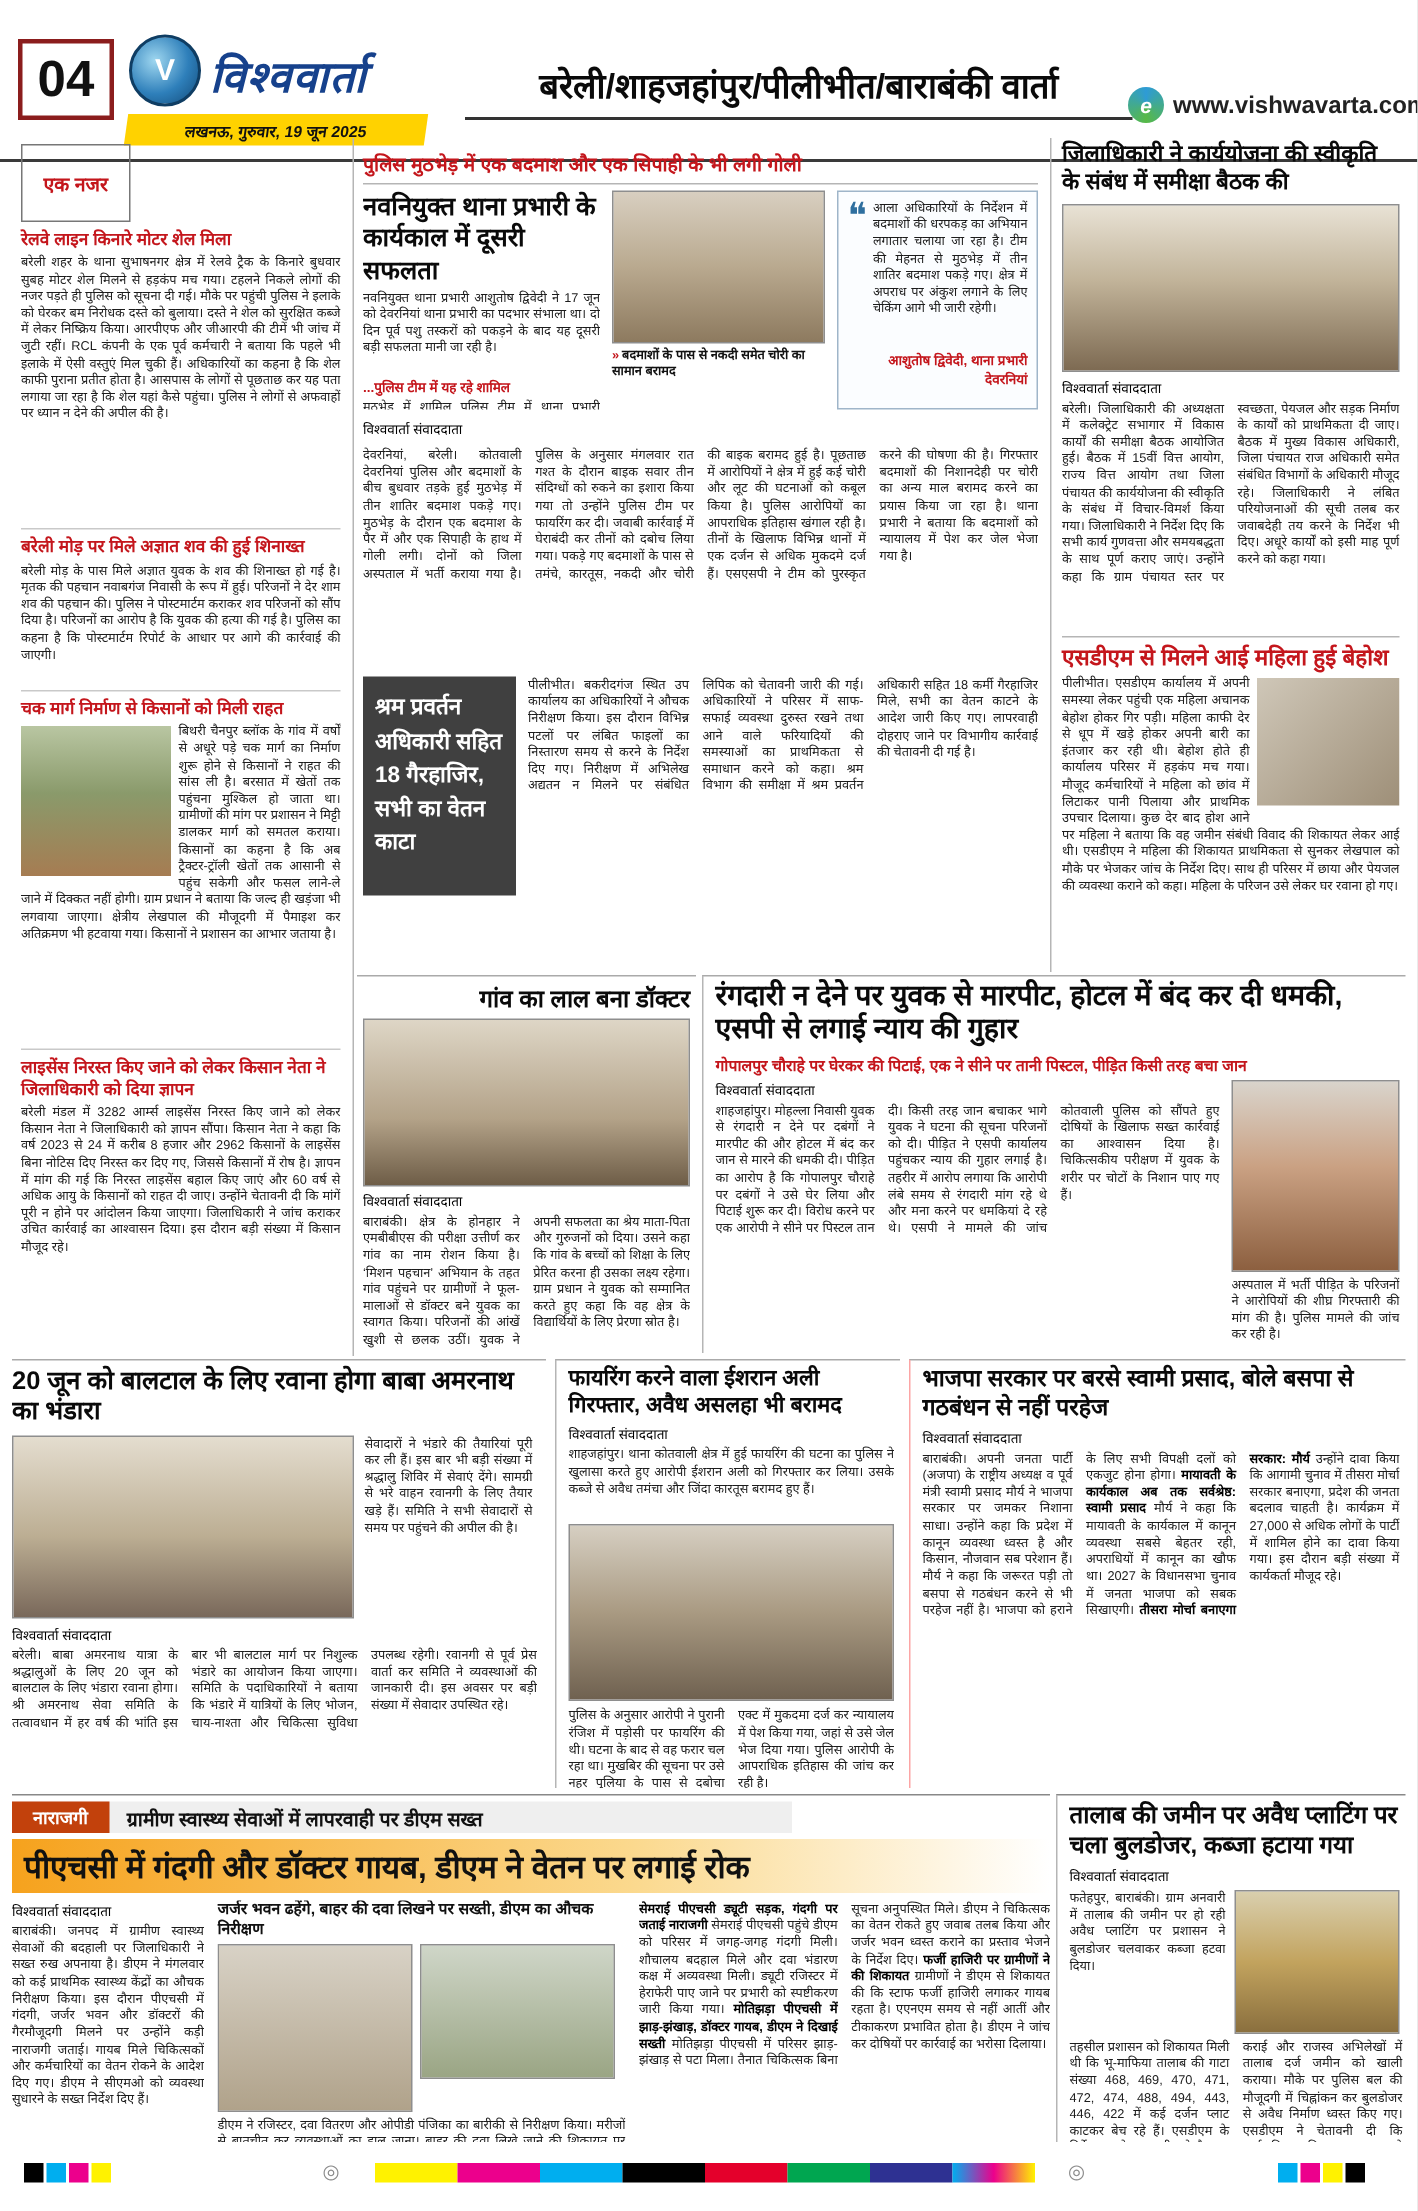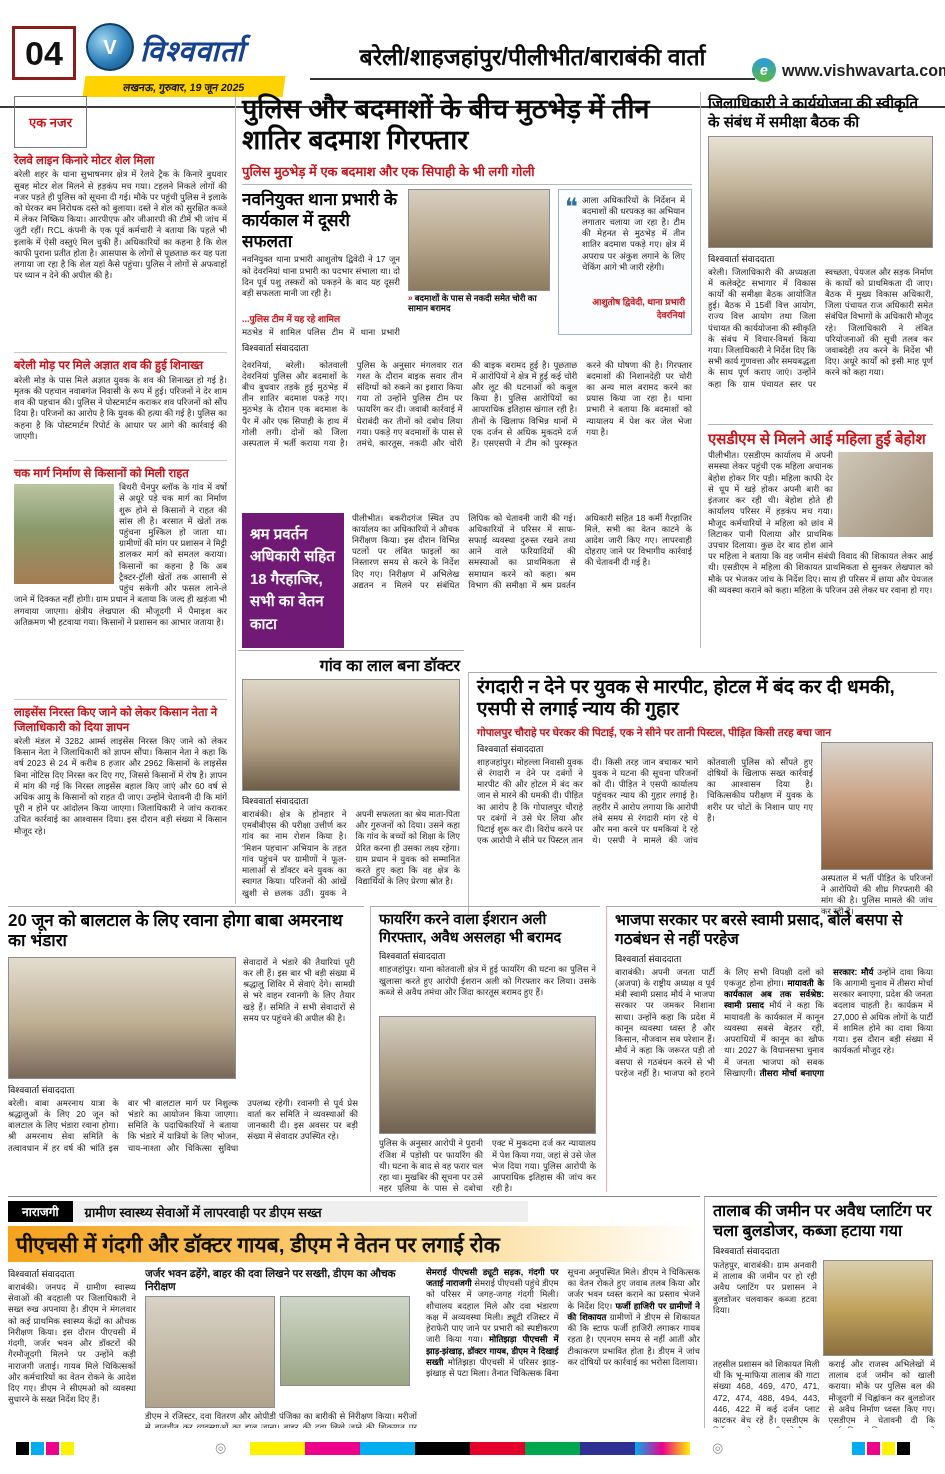--- a/index.html
+++ b/index.html
@@ -39,51 +39,51 @@
   .bullet{font-size:9px;font-weight:bold;color:#c4161c;margin:2px 0}
   .boxB{width:142px;display:flex;flex-direction:column}
   .kotwali{height:102px;background:linear-gradient(180deg,#d8cfc0,#b9a98f 50%,#8d7a5f)}
   .cap{font-size:8.5px;font-weight:bold;line-height:1.25;margin-top:2px}
   .cap .mk{color:#c4161c;font-weight:bold;margin-right:2px}
   .quotebox{flex:1;border:1px solid #9fb5c9;background:#fbfdff;padding:5px 6px;overflow:hidden;position:relative}
   .qmark{color:#2f6f9f;font-size:24px;line-height:1;float:left;margin-right:4px}
   .qattr{font-size:9px;font-weight:bold;color:#c4161c;text-align:right;margin-top:4px}
   .mainbody{height:158px;margin-top:6px}
   .btmrow{display:flex;gap:8px;height:146px;margin-top:7px}
-  .redbox{width:102px;background:#701a75;color:#fff;font-weight:bold;font-size:15px;line-height:1.5;padding:10px 8px}
+  .redbox{width:102px;background:#404040;color:#fff;font-weight:bold;font-size:15px;line-height:1.5;padding:10px 8px}
   
   .rightcol{position:absolute;left:700px;top:92px;width:237px;height:556px;border-left:1px solid #b5b5b5;padding:2px 4px 0 7px;overflow:hidden}
   .rightcol h2{font-size:15px;line-height:1.25}
   .meetph{height:112px;margin:4px 0;background:linear-gradient(180deg,#e8e2d5,#c2b49a 45%,#7d6a52)}
   .sdm-h{font-size:13px;color:#c4161c;margin:7px 0 2px;border-top:1px solid #b5b5b5;padding-top:5px}
   .womanph{float:right;width:95px;height:85px;margin:2px 0 3px 5px;background:linear-gradient(135deg,#cfc7b8,#9e8f78)}
   
   .doctor{position:absolute;left:238px;top:650px;width:226px;height:252px;border-top:1px solid #aaa;padding:3px 4px;overflow:hidden}
   .doctor h2{font-size:16px;text-align:right}
   .docph{height:112px;margin:3px 0;background:linear-gradient(180deg,#ded6c6,#b3a288 60%,#6e5d47)}
-  .rangdari{position:absolute;left:468px;top:672px;width:469px;height:252px;border-top:1px solid #aaa;border-left:1px solid #b5b5b5;padding:3px 4px 0 8px;overflow:hidden}
+  .rangdari{position:absolute;left:468px;top:650px;width:469px;height:252px;border-top:1px solid #aaa;border-left:1px solid #b5b5b5;padding:3px 4px 0 8px;overflow:hidden}
   .rangdari h2{font-size:19px;line-height:1.18}
   .rang-sub{font-size:10.5px;font-weight:bold;color:#c4161c;margin:4px 0 3px}
   .rangrow{display:flex;gap:8px}
   .backph{width:112px;height:128px;background:linear-gradient(180deg,#d9d4cc,#caa183 45%,#8c5f3f)}
   
   .amarnath{position:absolute;left:8px;top:906px;width:356px;height:286px;border-top:1px solid #aaa;padding:4px 6px 0 0;overflow:hidden}
   .amarnath h2{font-size:17px;line-height:1.2}
   .amarrow{display:flex;gap:7px;margin-top:5px}
   .amarph{width:228px;height:122px;background:linear-gradient(180deg,#e4ddcf,#bcae93 55%,#79685a)}
   .isharan{position:absolute;left:370px;top:906px;width:230px;height:286px;border-top:1px solid #aaa;border-left:1px solid #b5b5b5;padding:4px 4px 0 8px;overflow:hidden}
   .isharan h2{font-size:14.5px;line-height:1.22}
   .arrph{height:118px;margin:4px 0;background:linear-gradient(180deg,#d6cfc2,#a99a82 50%,#6f6150)}
   .swami{position:absolute;left:606px;top:906px;width:331px;height:286px;border-top:1px solid #aaa;border-left:1px solid #fca5a5;padding:4px 4px 0 8px;overflow:hidden}
   .swami h2{font-size:15.5px;line-height:1.22}
   .xhead{font-weight:bold;color:#000}
   
   .phc{position:absolute;left:8px;top:1196px;width:692px;height:232px;border-top:1.5px solid #888;padding-top:4px;overflow:hidden}
   .tagrow{display:flex;align-items:center;background:#efefef;width:520px}
-  .tag{background:#000000;color:#fff;font-weight:bold;font-size:12px;padding:2px 14px}
+  .tag{background:#c2410c;color:#fff;font-weight:bold;font-size:12px;padding:2px 14px}
   .strap{font-size:13px;font-weight:bold;margin-left:12px}
   .phc-h{margin-top:4px;background:linear-gradient(90deg,#f6a21d,#fbd98e 60%,#ffffff);padding:4px 8px;font-size:21px;font-weight:bold}
   .phcrow{display:flex;gap:9px;margin-top:5px;height:166px}
   .phcleft{width:128px;overflow:hidden}
   .phccenter{width:272px;overflow:hidden}
   .phccenter .sub{font-size:10.5px;font-weight:bold;line-height:1.25;margin-bottom:3px}
   .phcphotos{display:flex;gap:5px;align-items:flex-start}
   .phcph1{width:130px;height:112px;background:linear-gradient(180deg,#d8d2c6,#b0a28a)}
   .phcph2{width:130px;height:90px;background:linear-gradient(180deg,#cfd6c8,#9aa584)}
   .phcright{flex:1;overflow:hidden}
@@ -142,21 +142,20 @@
       </div>
     </div>
 
     <div class="lstory" style="border-bottom:none">
       <h3>लाइसेंस निरस्त किए जाने को लेकर किसान नेता ने जिलाधिकारी को दिया ज्ञापन</h3>
       <div class="bt" style="height:225px">बरेली मंडल में 3282 आर्म्स लाइसेंस निरस्त किए जाने को लेकर किसान नेता ने जिलाधिकारी को ज्ञापन सौंपा। किसान नेता ने कहा कि वर्ष 2023 से 24 में करीब 8 हजार और 2962 किसानों के लाइसेंस बिना नोटिस दिए निरस्त कर दिए गए, जिससे किसानों में रोष है। ज्ञापन में मांग की गई कि निरस्त लाइसेंस बहाल किए जाएं और 60 वर्ष से अधिक आयु के किसानों को राहत दी जाए। उन्होंने चेतावनी दी कि मांगें पूरी न होने पर आंदोलन किया जाएगा। जिलाधिकारी ने जांच कराकर उचित कार्रवाई का आश्वासन दिया। इस दौरान बड़ी संख्या में किसान मौजूद रहे।</div>
     </div>
   </div>
 
   <div class="maincol">
-    <h1 class="lead-h">पुलिस और बदमाशों के बीच मुठभेड़ में तीन शातिर बदमाश गिरफ्तार</h1>
     <div class="lead-sub">पुलिस मुठभेड़ में एक बदमाश और एक सिपाही के भी लगी गोली</div>
 
     <div class="leadrow">
       <div class="boxA">
         <h4>नवनियुक्त थाना प्रभारी के कार्यकाल में दूसरी सफलता</h4>
         <div class="bt" style="height:56px">नवनियुक्त थाना प्रभारी आशुतोष द्विवेदी ने 17 जून को देवरनियां थाना प्रभारी का पदभार संभाला था। दो दिन पूर्व पशु तस्करों को पकड़ने के बाद यह दूसरी बड़ी सफलता मानी जा रही है।</div>
         <div class="bullet">...पुलिस टीम में यह रहे शामिल</div>
         <div class="bt" style="height:44px">मुठभेड़ में शामिल पुलिस टीम में थाना प्रभारी आशुतोष द्विवेदी, एसएसआई रमेश चंद्र, उपनिरीक्षक प्रदीप कुमार, कांस्टेबल मोहित, सौरभ कुमार और रोहित सिंह आदि शामिल रहे।</div>
       </div>
       <div class="boxB">

